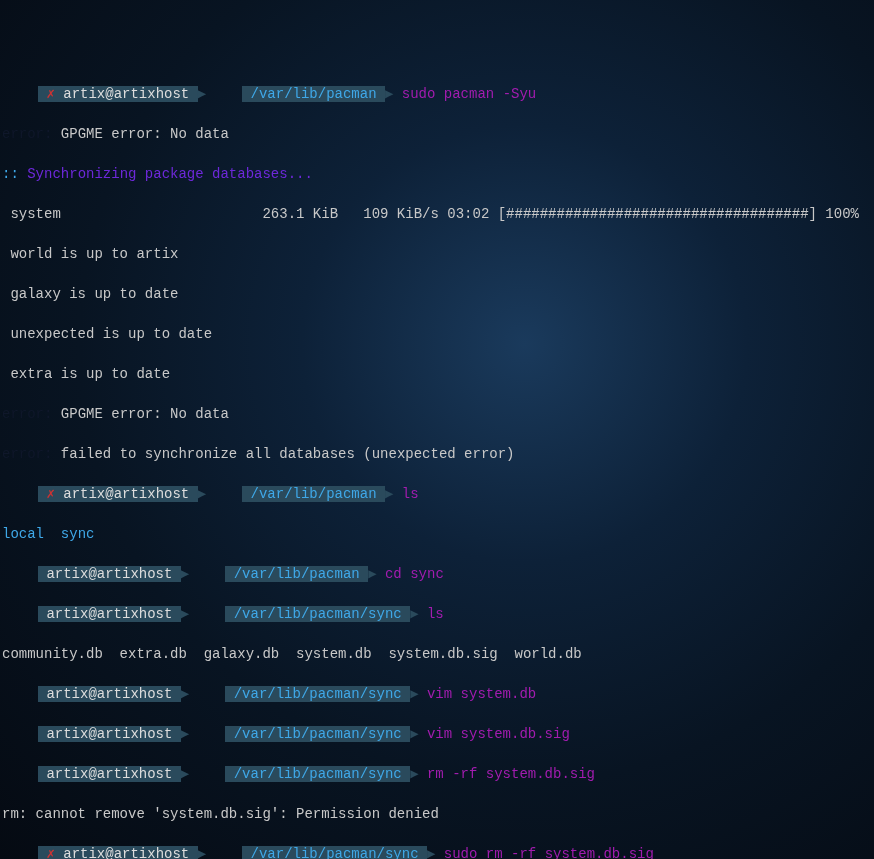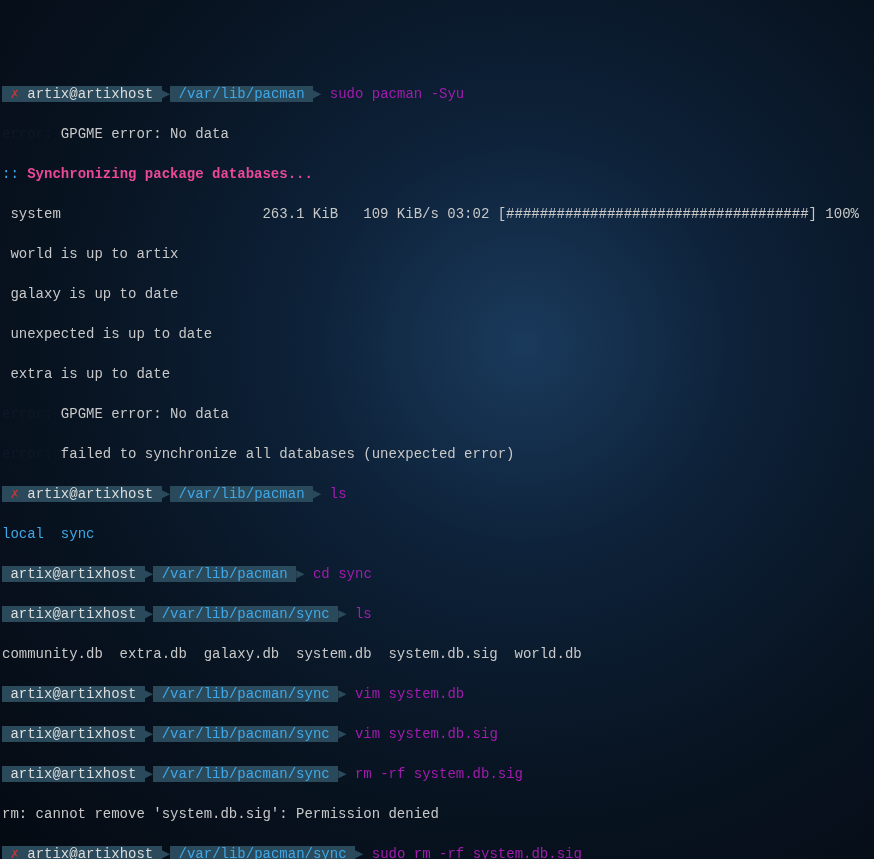--- a/index.html
+++ b/index.html
@@ -13,24 +13,24 @@
     color: #c8c8c8;
     overflow: hidden;
     padding: 4px 2px;
     white-space: pre;
   }
   .line { display: block; }
   .err { color: #0f172a; }
   .x { color: #cc3333; font-weight: bold; }
   .user { color: #dddddd; }
   .path { color: #3fa8e8; }
-  .pathbg { background: #2a4a5c; }
+  .pathbg { background: #2a4a5c; margin-left: 36px; }
   .cmd { color: #a21caf; font-family: Liberation Mono, monospace; }
   .info { color: #3fa8e8; }
-  .bold { font-weight: bold; color: #ec4899; }
+  .bold { font-weight: normal; color: #6d28d9; }
   .dir { color: #3fa8e8; font-weight: normal; }
   .prompt-seg { display: inline; }
   .arrow { color: #2a4a5c; }
 </style>
 </head>
 <body>
 
 
 
 <div class="line"><span class="prompt-seg pathbg"> <span class="x">✗</span> <span class="user">artix@artixhost</span> </span><span class="arrow">▶</span><span class="prompt-seg pathbg"> <span class="path">/var/lib/pacman</span> </span><span class="arrow">▶</span> <span class="cmd">sudo pacman -Syu</span></div>

